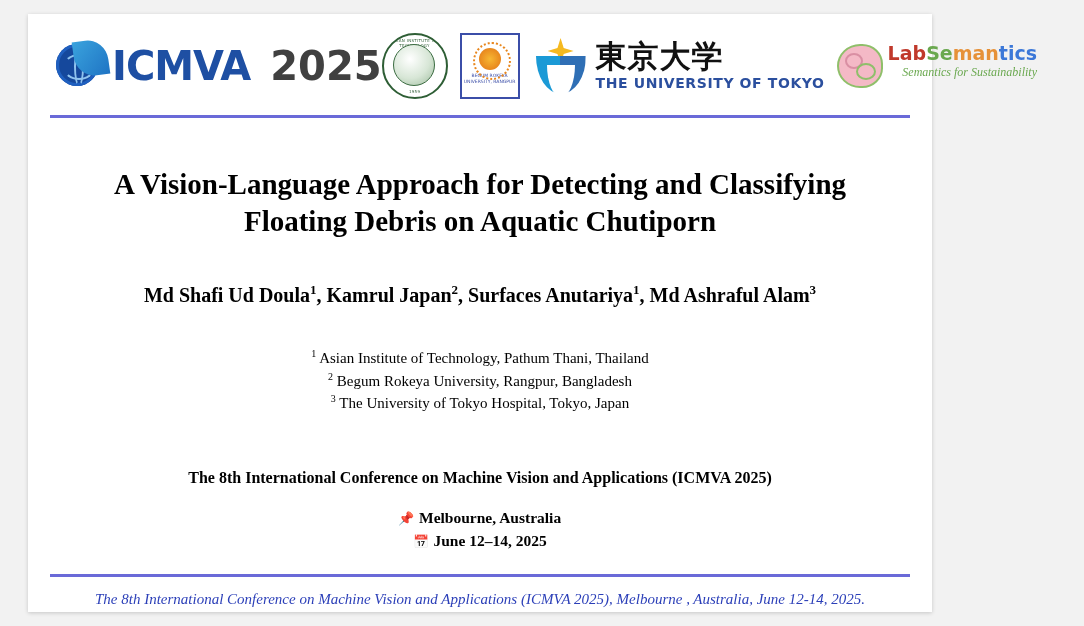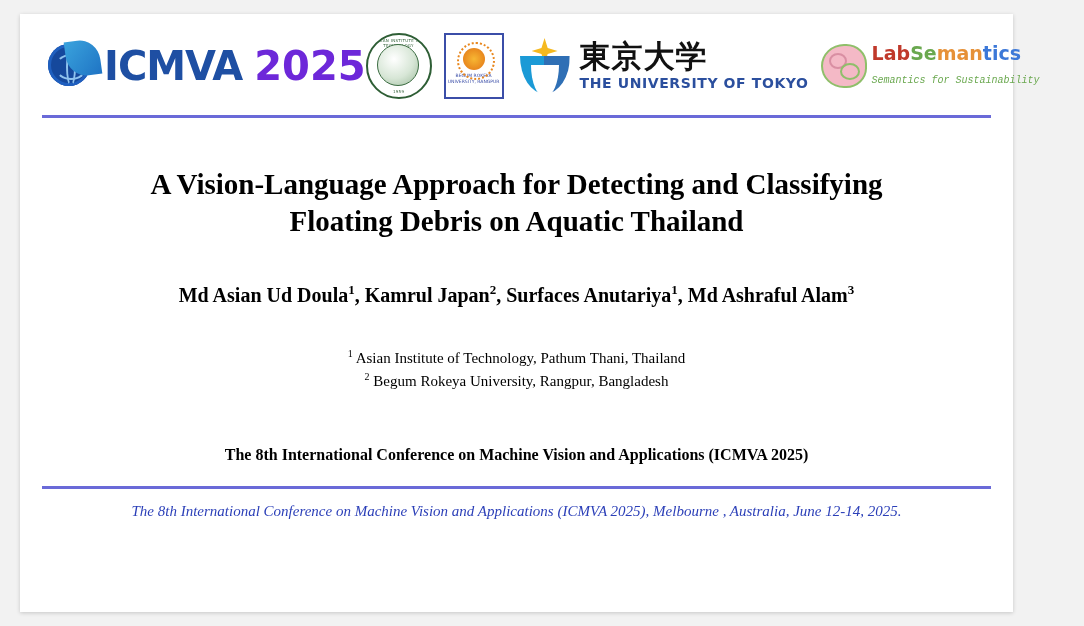--- a/index.html
+++ b/index.html
@@ -6,23 +6,23 @@
     margin: 0;
     padding: 0;
     background: #f2f2f2;
     width: 1084px;
     height: 626px;
     overflow: hidden;
     font-family: "Liberation Serif", serif;
   }
   .slide {
     position: absolute;
-    left: 20px;
+    left: 28px;
     top: 14px;
-    width: 993px;
+    width: 904px;
     height: 598px;
     background: #ffffff;
     box-shadow: 0 1px 4px rgba(0,0,0,0.18);
     box-sizing: border-box;
   }
   
   .header {
     position: relative;
     height: 104px;
     display: flex;
@@ -92,23 +92,23 @@
     font-weight: 700;
     font-size: 40px;
     letter-spacing: -1px;
     color: #1e4fa3;
     line-height: 1;
   }
   .icmva-year {
     font-family: "DejaVu Sans", sans-serif;
     font-weight: 700;
     font-size: 40px;
-    color: #6d28d9;
+    color: #404040;
     line-height: 1;
-    margin-left: 8px;
+    margin-left: 16px;
   }
   .sponsor-logos {
     margin-left: auto;
     display: flex;
     align-items: center;
     gap: 12px;
   }
   .seal {
     width: 62px; height: 62px;
     border-radius: 50%;
@@ -257,26 +257,26 @@
   .labsem-title {
     font-family: "DejaVu Sans", sans-serif;
     font-weight: 700;
     font-size: 19px;
   }
   .labsem-title .lab { color: #c0392b; }
   .labsem-title .se { color: #6aa84f; }
   .labsem-title .man { color: #e69138; }
   .labsem-title .tics { color: #3c78d8; }
   .labsem-sub {
-    font-family: Liberation Mono, monospace;
+    font-family: Liberation Serif, serif;
     font-style: italic;
-    font-size: 10px;
+    font-size: 12px;
     color: #6aa84f;
     text-align: right;
-    margin-top: 12px;
+    margin-top: 2px;
   }
   
   .body-area {
     padding: 0 60px;
     text-align: center;
   }
   .paper-title {
     font-family: "Liberation Serif", serif;
     font-weight: 700;
     font-size: 29px;
@@ -384,35 +384,40 @@
         </span>
       </div>
 
     </div>
 
     <div class="header-rule"></div>
   </div>
 
   <div class="body-area">
 
-    <div class="paper-title">A Vision-Language Approach for Detecting and Classifying Floating Debris on Aquatic Thailand</div>
+    <div class="paper-title">A Vision-Language Approach for Detecting and Classifying Floating Debris on Aquatic Chutiporn</div>
 
     <div class="authors">
-      <span>Md Asian Ud Doula</span><sup>1</sup>,
+      <span>Md Shafi Ud Doula</span><sup>1</sup>,
       <span>Kamrul Japan</span><sup>2</sup>,
       <span>Surfaces Anutariya</span><sup>1</sup>,
       <span>Md Ashraful Alam</span><sup>3</sup>
     </div>
 
     <div class="affiliations">
       <div><sup>1</sup> <span>Asian Institute of Technology, Pathum Thani, Thailand</span></div>
       <div><sup>2</sup> <span>Begum Rokeya University, Rangpur, Bangladesh</span></div>
+      <div><sup>3</sup> <span>The University of Tokyo Hospital, Tokyo, Japan</span></div>
     </div>
 
     <div class="conference">The 8th International Conference on Machine Vision and Applications (ICMVA 2025)</div>
 
+    <div class="venue-block">
+      <span class="venue-line"><span class="gi">📌</span><span>Melbourne, Australia</span></span>
+      <span class="venue-line"><span class="gi">📅</span><span>June 12–14, 2025</span></span>
+    </div>
 
   </div>
 
   <div class="footer-rule"></div>
   <div class="footer-text">The 8th International Conference on Machine Vision and Applications (ICMVA 2025), Melbourne , Australia, June 12-14, 2025.</div>
 
 </div>
 
 </body></html>

